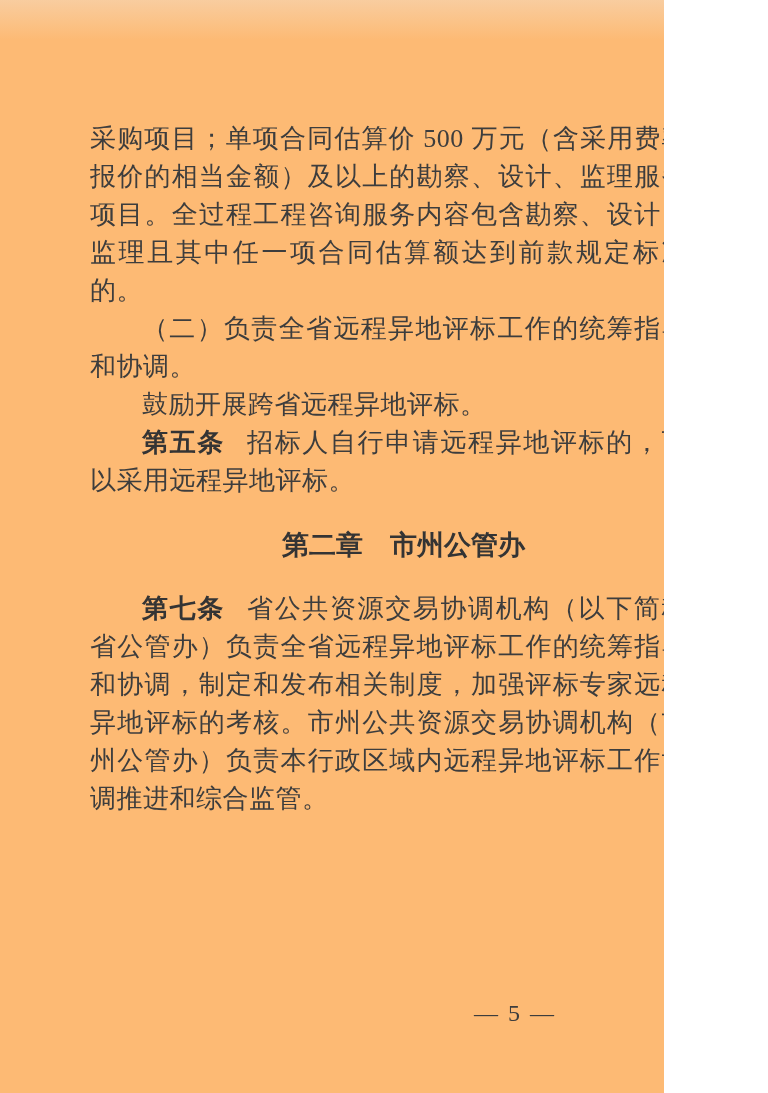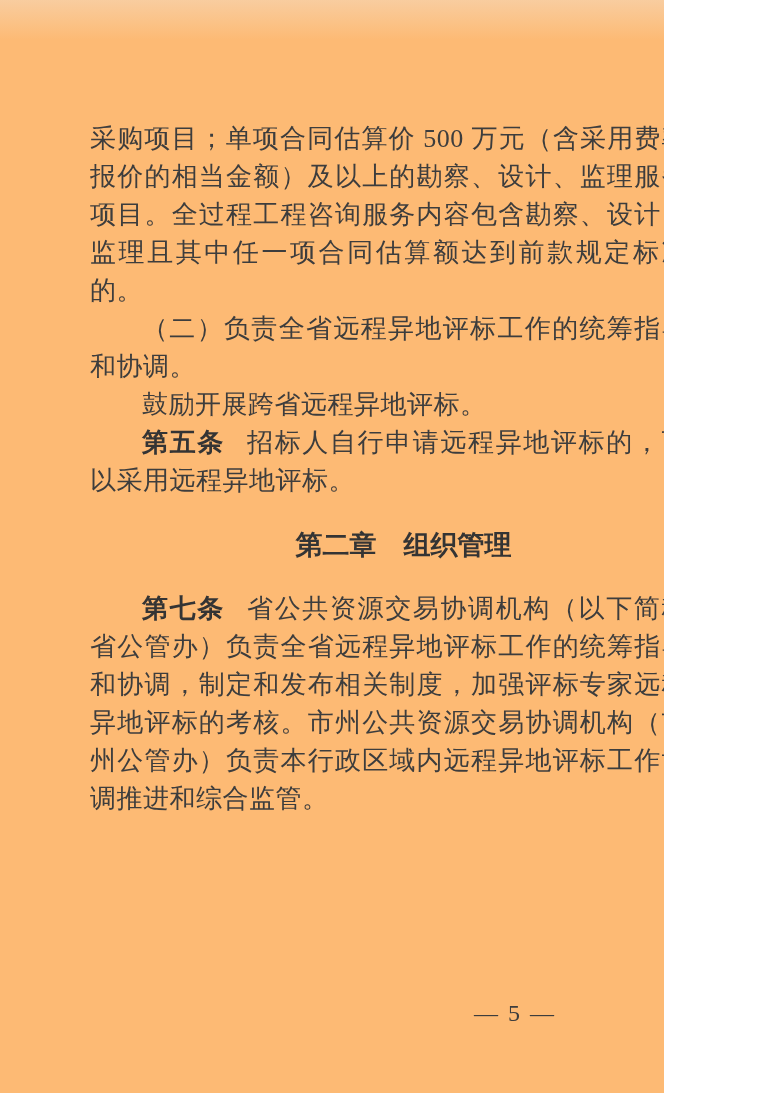--- a/index.html
+++ b/index.html
@@ -71,20 +71,20 @@
     <p class="para no-indent"><span>采购项目；单项合同估算价 500 万元（含采用费率报价的相当金额）及以上的勘察、设计、监理服务项目。全过程工程咨询服务内容包含勘察、设计、监理且其中任一项合同估算额达到前款规定标准的。</span></p>
 
 
     <p class="para"><span>（二）负责全省远程异地评标工作的统筹指导和协调。</span></p>
 
     <p class="para"><span>鼓励开展跨省远程异地评标。</span></p>
 
     <p class="para"><span class="lead">第五条</span><span>招标人自行申请远程异地评标的，可以采用远程异地评标。</span></p>
 
 
-    <div class="chapter-heading"><span class="chapter-label">第二章</span><span>组织管理</span></div>
+    <div class="chapter-heading"><span class="chapter-label">第二章</span><span>市州公管办</span></div>
 
     <p class="para"><span class="lead">第七条</span><span>省公共资源交易协调机构（以下简称省公管办）负责全省远程异地评标工作的统筹指导和协调，制定和发布相关制度，加强评标专家远程异地评标的考核。市州公共资源交易协调机构（市州公管办）负责本行政区域内远程异地评标工作协调推进和综合监管。</span></p>
 
   </div>
 
   <div class="page-number">— 5 —</div>
 </div>
 
 </body></html>

